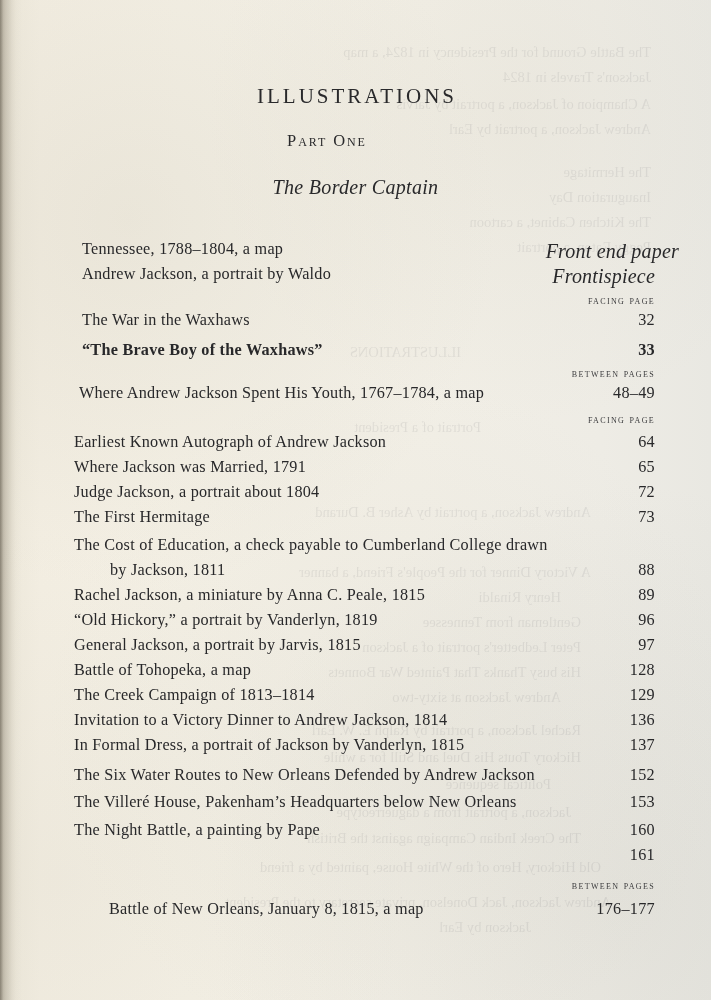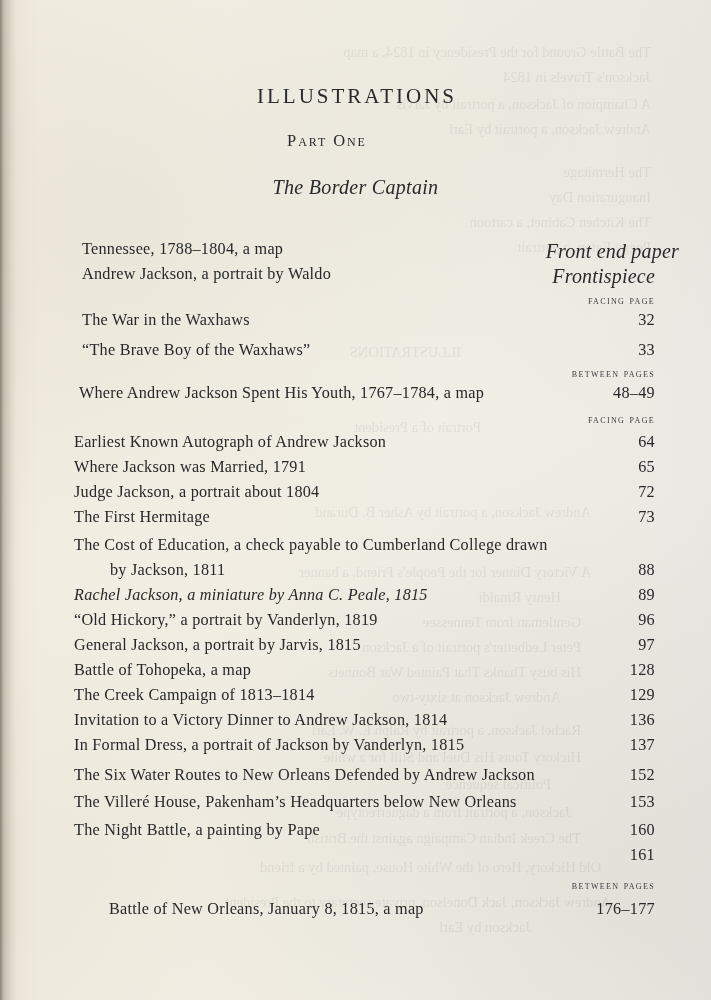--- a/index.html
+++ b/index.html
@@ -219,21 +219,21 @@
           <span class="pageno italic">Front end paper</span>
         </div>
         <div class="entry" style="top: 265px;">
           <span class="label" style="left: 82px;">Andrew Jackson, a portrait by Waldo</span>
           <span class="pageno italic">Frontispiece</span>
         </div>
         <div class="entry" style="top: 311px;">
           <span class="label" style="left: 82px;">The War in the Waxhaws</span>
           <span class="pageno">32</span>
         </div>
-        <div class="entry" style="top: 341px;">
+        <div class="entry" style="top: 341px; font-weight: bold;">
           <span class="label" style="left: 82px;">“The Brave Boy of the Waxhaws”</span>
           <span class="pageno">33</span>
         </div>
         <div class="entry" style="top: 384px;">
           <span class="label" style="left: 79px;">Where Andrew Jackson Spent His Youth, 1767–1784, a map</span>
           <span class="pageno">48–49</span>
         </div>
         <div class="entry" style="top: 433px;">
           <span class="label" style="left: 74px;">Earliest Known Autograph of Andrew Jackson</span>
           <span class="pageno">64</span>
@@ -251,21 +251,21 @@
           <span class="pageno">73</span>
         </div>
         <div class="entry" style="top: 536px;">
           <span class="label" style="left: 74px;">The Cost of Education, a check payable to Cumberland College drawn</span>
         </div>
         <div class="entry" style="top: 561px;">
           <span class="label" style="left: 110px;">by Jackson, 1811</span>
           <span class="pageno">88</span>
         </div>
         <div class="entry" style="top: 586px;">
-          <span class="label" style="left: 74px; font-style: italic;">Rachel Jackson, a miniature by Anna C. Peale, 1815</span>
+          <span class="label" style="left: 74px;">Rachel Jackson, a miniature by Anna C. Peale, 1815</span>
           <span class="pageno">89</span>
         </div>
         <div class="entry" style="top: 611px;">
           <span class="label" style="left: 74px;">“Old Hickory,” a portrait by Vanderlyn, 1819</span>
           <span class="pageno">96</span>
         </div>
         <div class="entry" style="top: 636px;">
           <span class="label" style="left: 74px;">General Jackson, a portrait by Jarvis, 1815</span>
           <span class="pageno">97</span>
         </div>

